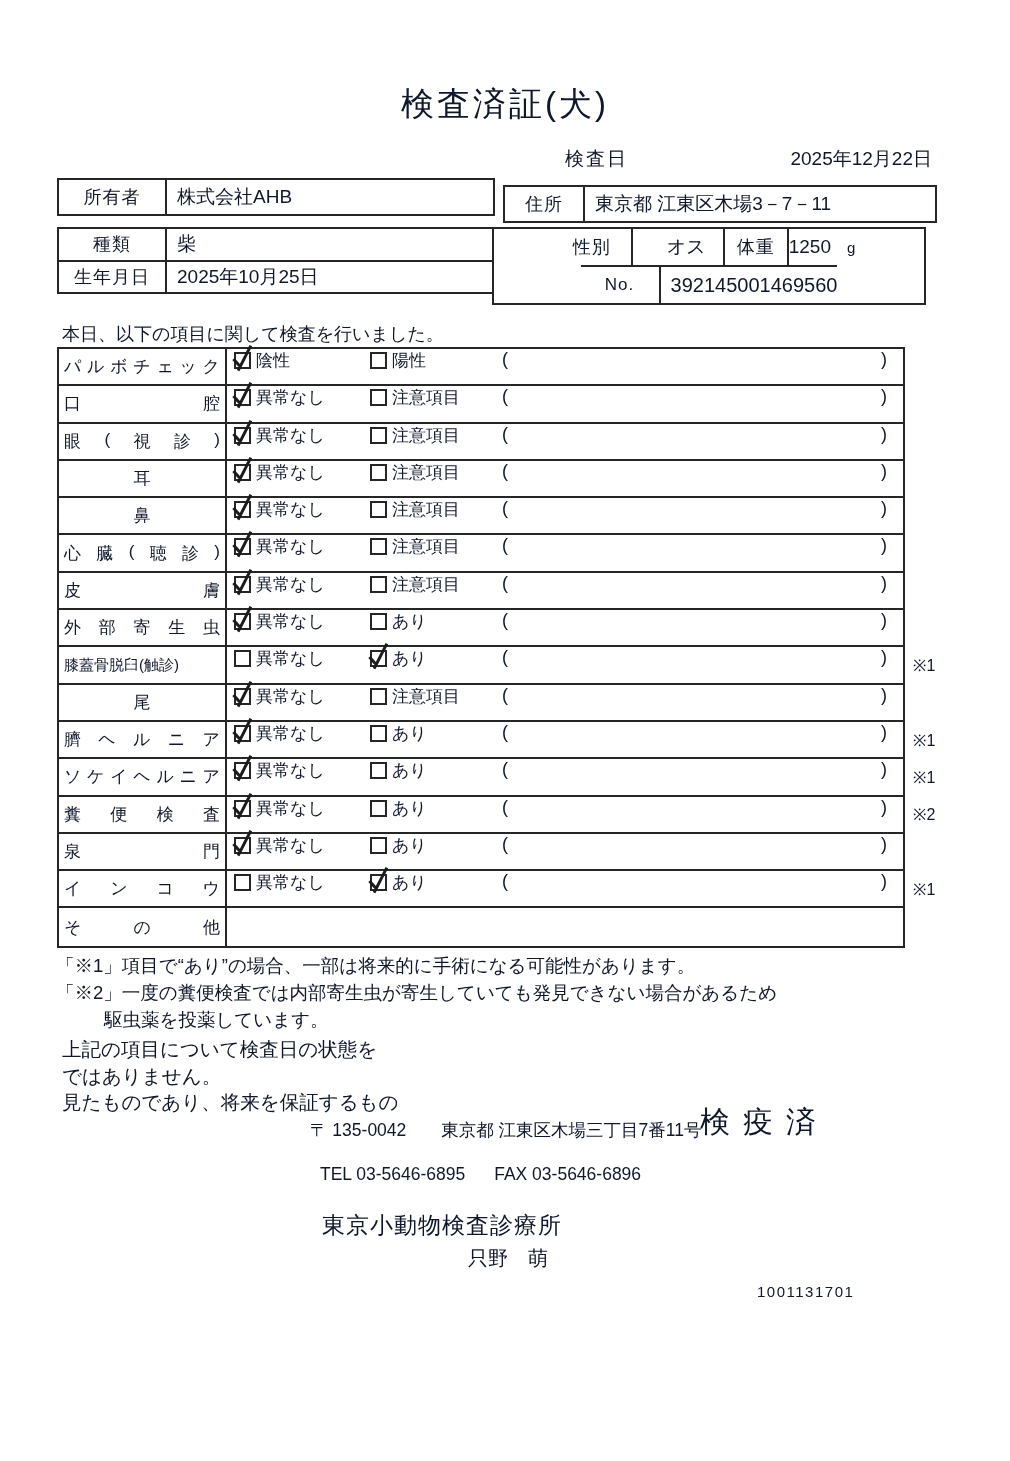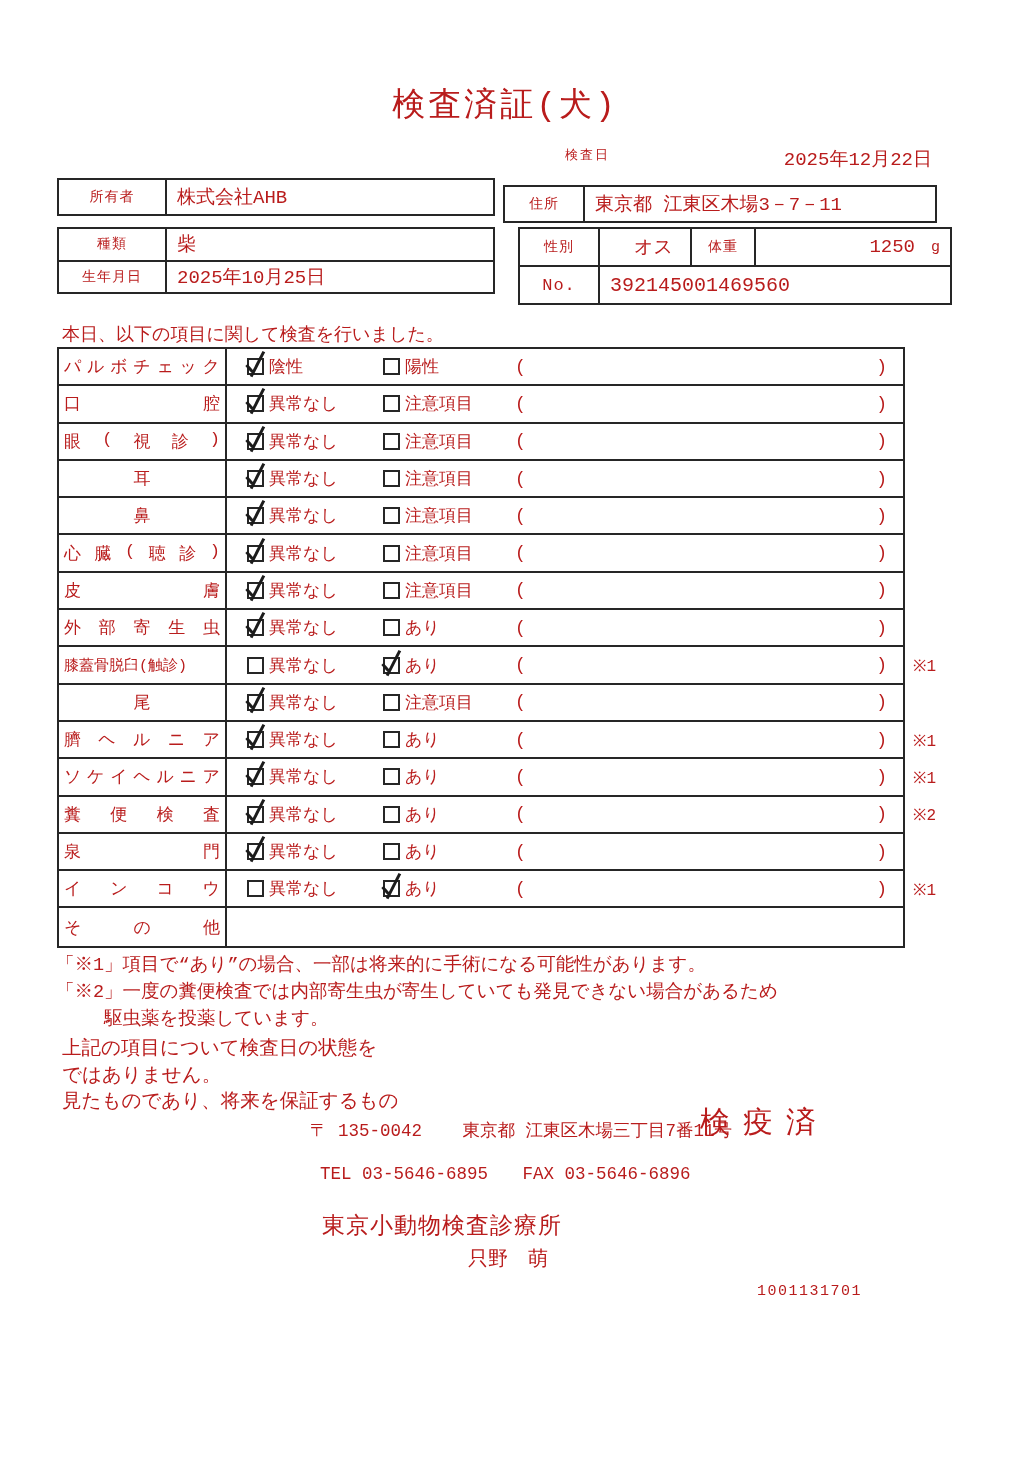--- a/index.html
+++ b/index.html
@@ -1,35 +1,35 @@
 <!DOCTYPE html>
 <html><head>
 <meta charset="utf-8">
 <style>
   html,body{margin:0;padding:0;background:#e8e8e8;}
   .page{
     position:relative;
     width:1010px;height:1461px;
     background:#ffffff;
-    font-family:Liberation Mono, monospace;
-    color:#b91c1c;
+    font-family:Liberation Sans, sans-serif;
+    color:#0f172a;
     overflow:hidden;
   }
   
   .doc-title{
     position:absolute;left:0;top:82px;width:100%;
     text-align:center;font-size:33px;letter-spacing:3px;font-weight:500;
   }
-  .insp-date-label{position:absolute;left:565px;top:146px;font-size:13px;letter-spacing:2px;}
+  .insp-date-label{position:absolute;left:565px;top:146px;font-size:19px;letter-spacing:2px;}
   .insp-date-value{position:absolute;right:78px;top:146px;font-size:19px;}
   
   .hbox{position:absolute;border:2px solid #262626;box-sizing:border-box;display:flex;flex-direction:column;background:#fff;}
   .hrow{display:flex;flex:1;min-height:0;}
   .hrow + .hrow{border-top:2px solid #262626;}
-  .hcell{display:flex;align-items:center;box-sizing:border-box;font-size:14px;}
+  .hcell{display:flex;align-items:center;box-sizing:border-box;font-size:18px;}
   .hcell.lab{justify-content:center;letter-spacing:1px;}
   .hcell.val{justify-content:flex-start;padding-left:10px;font-size:19px;}
   .hcell.bord{border-right:2px solid #262626;}
   .weightcell{display:flex;align-items:center;justify-content:flex-end;box-sizing:border-box;}
   .weightcell .unit{font-size:15px;margin-left:16px;margin-right:10px;}
   
   .intro{position:absolute;left:62px;top:322px;font-size:18px;}
   
   .checktable{
     position:absolute;left:57px;top:347px;width:848px;height:601px;
@@ -42,21 +42,21 @@
   .trow:last-child{border-bottom:none;}
   .tlabel{
     width:168px;box-sizing:border-box;border-right:2px solid #262626;
     display:flex;align-items:center;padding:0 5px;font-size:17px;flex-shrink:0;
   }
   .tlabel > span{width:100%;}
   .spread{display:flex;justify-content:space-between;}
   .centerlab{text-align:center;}
   .tight{font-size:15px;letter-spacing:0;white-space:nowrap;}
   .tcontent{
-    flex:1;display:flex;align-items:center;padding-left:20px;box-sizing:border-box;font-size:17px;
+    flex:1;display:flex;align-items:flex-start;padding-left:7px;box-sizing:border-box;font-size:17px;
   }
   .opt{display:inline-flex;align-items:center;flex-shrink:0;}
   .opt1{width:136px;}
   .opt2{width:132px;}
   .cb{
     width:13px;height:13px;border:2px solid #262626;display:inline-block;
     margin-right:5px;position:relative;flex-shrink:0;background:#fff;
   }
   .cb.checked::after{
     content:'';position:absolute;left:7px;top:-10px;width:2.6px;height:28px;
@@ -114,21 +114,21 @@
     <div class="hrow">
       <div class="hcell lab bord" style="width:108px;">種類</div>
       <div class="hcell val" style="flex:1;">柴</div>
     </div>
     <div class="hrow">
       <div class="hcell lab bord" style="width:108px;">生年月日</div>
       <div class="hcell val" style="flex:1;">2025年10月25日</div>
     </div>
   </div>
 
-  <div class="hbox" style="left:518px;top:227px;width:434px;height:78px;">
+  <div class="hbox" style="left:492px;top:227px;width:434px;height:78px;align-items:center;">
     <div class="hrow">
       <div class="hcell lab bord" style="width:80px;">性別</div>
       <div class="hcell val bord" style="width:92px;padding-left:34px;">オス</div>
       <div class="hcell lab bord" style="width:64px;">体重</div>
       <div class="weightcell" style="flex:1;">
         <span style="font-size:19px;">1250</span>
         <span class="unit">g</span>
       </div>
     </div>
     <div class="hrow">

